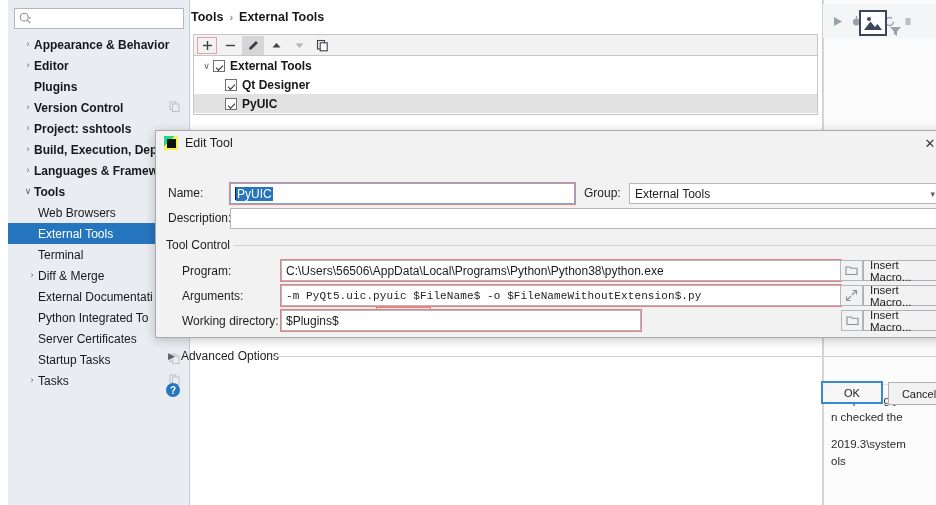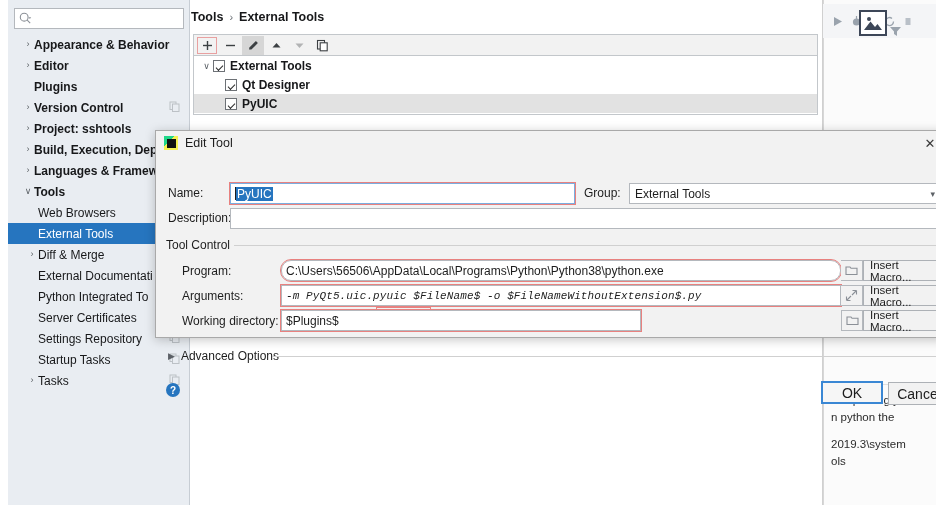--- a/index.html
+++ b/index.html
@@ -174,21 +174,21 @@
     position:absolute; display:flex; align-items:center; gap:6px; font-size:12px; color:#1d1d1d;
   }
   .adv .tri { color:#5b6066; font-size:9px; }
   .help-ico {
     position:absolute; width:14px; height:14px; border-radius:50%;
     background:#2675bf; color:#fff; font-size:10px; font-weight:bold;
     display:flex; align-items:center; justify-content:center;
   }
   .btn {
     height: 23px; min-width: 62px; border: 1px solid #adb1b6; background:#f2f2f2;
-    font-size: 14px; display:flex; align-items:center; justify-content:center; color:#1d1d1d;
+    font-size: 11px; display:flex; align-items:center; justify-content:center; color:#1d1d1d;
   }
   .btn.default { border: 2px solid #3a87d4; background:#f6f6f6; }
 </style>
 </head>
 <body>
 
 <div id="root">
 
   <div class="bg-left-strip"></div>
   <div class="left-glyphs">
@@ -253,42 +253,38 @@
           </div>
           <div class="tree-item lvl1">
             <span class="arrow none">›</span>
             <span class="tlabel">Web Browsers</span>
           </div>
           <div class="tree-item lvl1 selected">
             <span class="arrow none">›</span>
             <span class="tlabel">External Tools</span>
           </div>
           <div class="tree-item lvl1">
+            <span class="arrow none">›</span>
+            <span class="tlabel">Terminal</span>
+          </div>
+          <div class="tree-item lvl1">
             <span class="arrow">›</span>
             <span class="tlabel">Diff &amp; Merge</span>
           </div>
           <div class="tree-item lvl1">
             <span class="arrow none">›</span>
             <span class="tlabel">External Documentati</span>
           </div>
           <div class="tree-item lvl1">
             <span class="arrow none">›</span>
             <span class="tlabel">Python Integrated To</span>
           </div>
           <div class="tree-item lvl1">
             <span class="arrow none">›</span>
             <span class="tlabel">Server Certificates</span>
-          </div>
-          <div class="tree-item lvl1">
-            <span class="arrow none">›</span>
-            <span class="tlabel">Settings Repository</span>
-            <span class="copy-ico"><svg width="11" height="11" viewBox="0 0 11 11">
-                <rect x="1" y="1" width="6" height="7.5" fill="none" stroke="#6b7075" stroke-width="1"></rect>
-                <rect x="3.5" y="3" width="6.5" height="7.5" fill="#e9edf2" stroke="#6b7075" stroke-width="1"></rect>
-              </svg></span>
           </div>
           <div class="tree-item lvl1">
             <span class="arrow none">›</span>
             <span class="tlabel">Startup Tasks</span>
             <span class="copy-ico"><svg width="11" height="11" viewBox="0 0 11 11">
                 <rect x="1" y="1" width="6" height="7.5" fill="none" stroke="#6b7075" stroke-width="1"></rect>
                 <rect x="3.5" y="3" width="6.5" height="7.5" fill="#e9edf2" stroke="#6b7075" stroke-width="1"></rect>
               </svg></span>
           </div>
           <div class="tree-item lvl1">
@@ -395,21 +391,21 @@
     </div>
     <div class="ide-ico" style="position:absolute; left:66px; top:26px;">
       <svg width="13" height="11" viewBox="0 0 13 11">
           <polygon points="1,1 12,1 8,5.5 8,10 5,8 5,5.5" fill="#9aa3ad"></polygon>
         </svg>
     </div>
 
     <div class="ide-divider"></div>
     <div class="ide-text">
       <div>e impacting your</div>
-      <div>n python the</div>
+      <div>n checked the</div>
       <div class="gap"></div>
       <div>2019.3\system</div>
       <div>ols</div>
     </div>
   </div>
 
   <div class="dialog">
     <div class="dlg-title">
       <span class="dlg-icon"></span>
       <span class="dlg-title-text">Edit Tool</span>
@@ -441,34 +437,34 @@
       <div class="tfield" style="position:absolute; left:74px; top:53px; width:711px;">
         <span></span>
       </div>
 
       <div class="grp-title" style="left:10px; top:83px;">Tool Control</div>
       <div class="grp-line" style="left:78px; top:90px; width:705px;"></div>
 
       <div class="frow" style="left:26px; top:109px;justify-content:flex-end;">
         <span class="flabel">Program:</span>
       </div>
-      <div class="tfield redbox" style="position:absolute; left:125px; top:105px; width:560px;border-radius:10px;">
+      <div class="tfield redbox" style="position:absolute; left:125px; top:105px; width:560px;">
         <span>C:\Users\56506\AppData\Local\Programs\Python\Python38\python.exe</span>
       </div>
       <div class="sbtn" style="position:absolute; left:685px; top:105px;">
         <svg width="13" height="11" viewBox="0 0 13 11">
             <path d="M1 2 h4 l1 1.3 h6 v6.2 h-11 z" fill="none" stroke="#8b9097" stroke-width="1.1"></path>
           </svg>
       </div>
       <div class="macro-btn" style="position:absolute; left:707px; top:105px; width:84px;">Insert Macro...</div>
 
       <div class="frow" style="left:26px; top:134px;">
         <span class="flabel">Arguments:</span>
       </div>
-      <div class="tfield redbox" style="position:absolute; left:125px; top:130px; width:560px;font-style:italic;">
+      <div class="tfield redbox" style="position:absolute; left:125px; top:130px; width:560px;">
         <span class="mono">-m PyQt5.uic.pyuic $FileName$ -o $FileNameWithoutExtension$.py</span>
       </div>
       <div class="sbtn" style="position:absolute; left:685px; top:130px;">
         <svg width="13" height="13" viewBox="0 0 13 13">
           <path d="M11.5 1.5 L7.5 1.5 M11.5 1.5 L11.5 5.5 M11.5 1.5 L7 6" stroke="#8b9097" stroke-width="1.1" fill="none"></path>
           <path d="M1.5 11.5 L5.5 11.5 M1.5 11.5 L1.5 7.5 M1.5 11.5 L6 7" stroke="#8b9097" stroke-width="1.1" fill="none"></path>
         </svg>
       </div>
       <div class="macro-btn" style="position:absolute; left:707px; top:130px; width:84px;">Insert Macro...</div>
 

